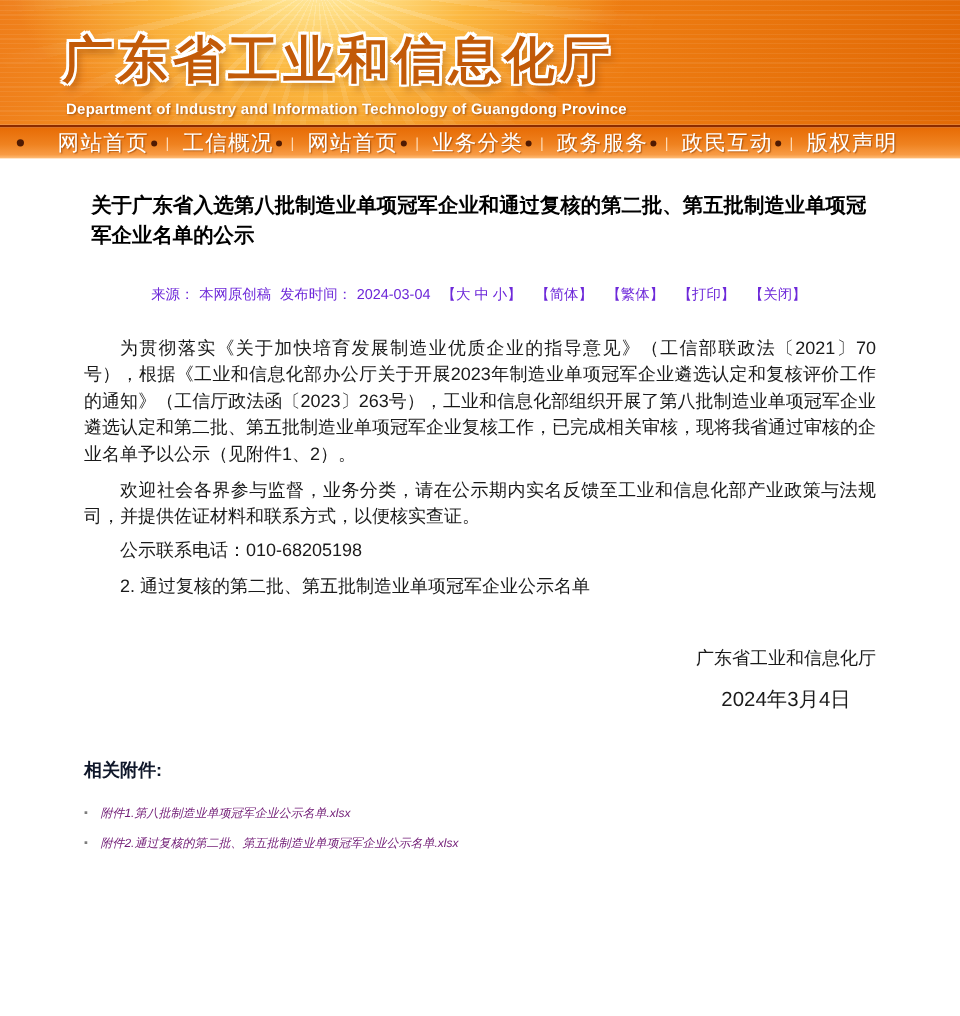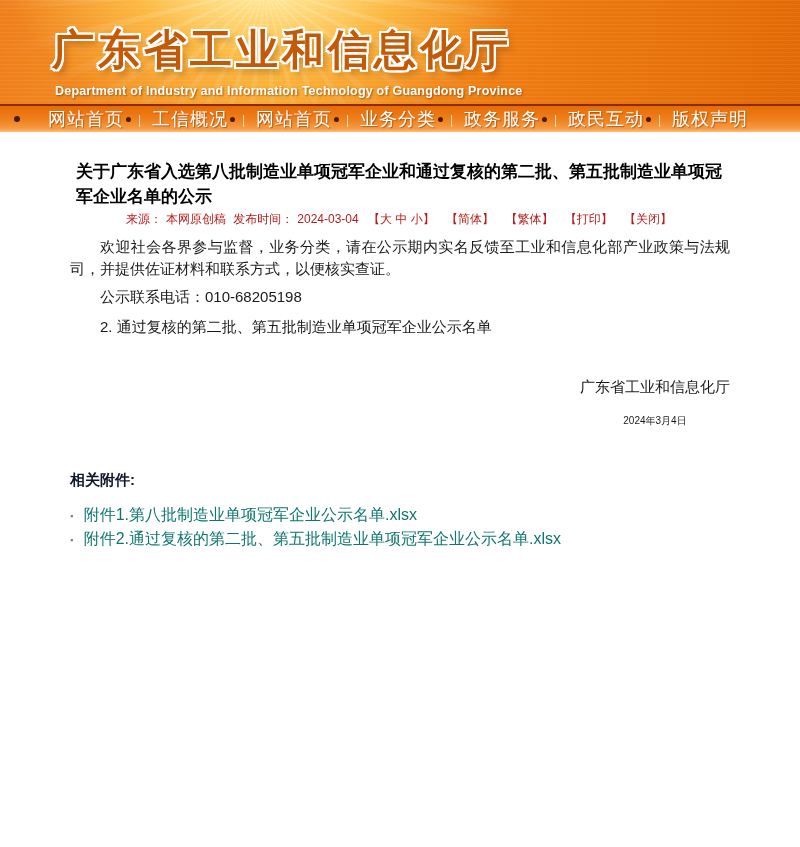--- a/index.html
+++ b/index.html
@@ -61,53 +61,53 @@
   .nav-sep .dot{ width:5px; height:5px; border-radius:50%; background:#4F1A02; }
   .nav-sep .pipe::before{ content:"|"; color:#FFDDB8; font-size:12px; }
 
   
   .content{ padding:0 70px; }
   .article-title{
     margin:27px 6px 0; text-align:left;
     font-size:17px; line-height:25px; font-weight:bold; color:#000;
   }
   .meta{
-    margin-top:2px; text-align:center;
-    font-size:12px; color:#b91c1c; white-space:nowrap;
+    margin-top:28px; text-align:center;
+    font-size:12px; color:#6d28d9; white-space:nowrap;
   }
   .meta span{ margin:0 2px; }
   .meta .tool{ cursor:pointer; margin:0 4px; }
 
   .body-text p{
     font-size:15px; line-height:22px; color:#1a1a1a;
     text-indent:2em; margin:0; text-align:justify;
   }
   .p-first{ margin-top:26px !important; }
   .p-next{ margin-top:8px !important; }
   .p-time{ margin-top:10px !important; }
   .p-phone{ margin-top:6px !important; }
   .p-attach-label{ margin-top:45px !important; }
   .p-attach-item{ margin-top:8px !important; }
 
   .signature{ margin-top:38px; text-align:right; }
   .signature .inner{ display:inline-block; text-align:center; }
   .signature .dept{ font-size:15px; line-height:22px; color:#1a1a1a; }
-  .signature .date{ font-size:10px; line-height:22px; color:#1a1a1a; margin-top:12px; }
+  .signature .date{ font-size:17px; line-height:22px; color:#1a1a1a; margin-top:12px; }
 
   
   .related{ margin-top:39px; }
   .related-heading{ font-size:15px; font-weight:bold; color:#0f172a; }
   .related-list{ list-style:none; margin:16px 0 0; padding:0; }
   .related-list li{ margin-bottom:5px; line-height:18px; }
   .related-list li::before{
     content:"▪"; color:#7d7d7d; font-size:9px;
     margin-right:6px; vertical-align:1px;
   }
   .related-link{
-    font-size:16px; color:#0f766e; text-decoration:none; cursor:pointer;
+    font-size:10px; color:#701a75; text-decoration:none; cursor:pointer;font-style:italic;
   }
 </style>
 </head>
 <body>
 
 <div class="banner">
   <div class="banner-title">广东省工业和信息化厅</div>
   <div class="banner-subtitle">Department of Industry and Information Technology of Guangdong Province</div>
 </div>
 
@@ -161,20 +161,21 @@
     <span>来源：</span><span>本网原创稿</span>
     <span>发布时间：</span><span>2024-03-04</span>
     <span class="tool">【大 中 小】</span>
     <span class="tool">【简体】</span>
     <span class="tool">【繁体】</span>
     <span class="tool">【打印】</span>
     <span class="tool">【关闭】</span>
   </div>
 
   <div class="body-text">
+    <p class="p-first">为贯彻落实《关于加快培育发展制造业优质企业的指导意见》（工信部联政法〔2021〕70号），根据《工业和信息化部办公厅关于开展2023年制造业单项冠军企业遴选认定和复核评价工作的通知》（工信厅政法函〔2023〕263号），工业和信息化部组织开展了第八批制造业单项冠军企业遴选认定和第二批、第五批制造业单项冠军企业复核工作，已完成相关审核，现将我省通过审核的企业名单予以公示（见附件1、2）。</p>
     <p class="p-next">欢迎社会各界参与监督，业务分类，请在公示期内实名反馈至工业和信息化部产业政策与法规司，并提供佐证材料和联系方式，以便核实查证。</p>
     <p class="p-phone">公示联系电话：010-68205198</p>
 
     <p class="p-attach-item">2. 通过复核的第二批、第五批制造业单项冠军企业公示名单</p>
   </div>
 
   <div class="signature">
     <div class="inner">
       <div class="dept">广东省工业和信息化厅</div>
       <div class="date">2024年3月4日</div>

